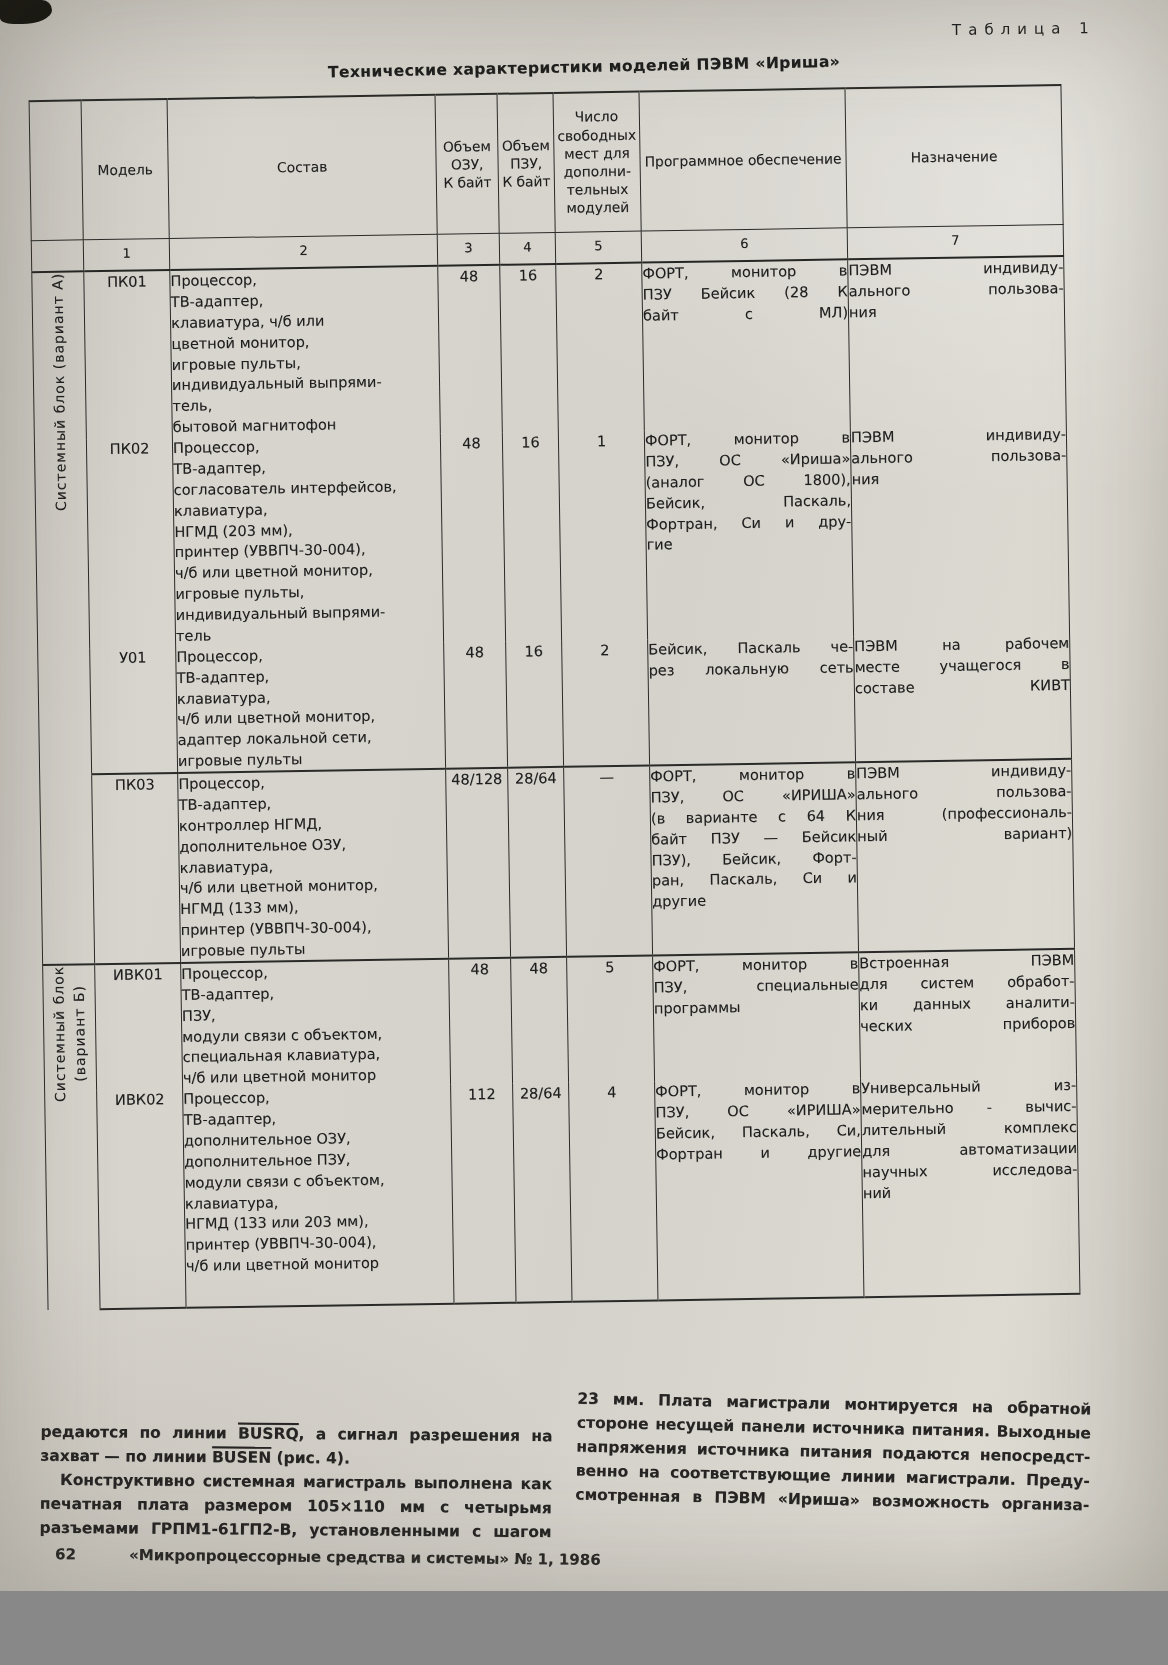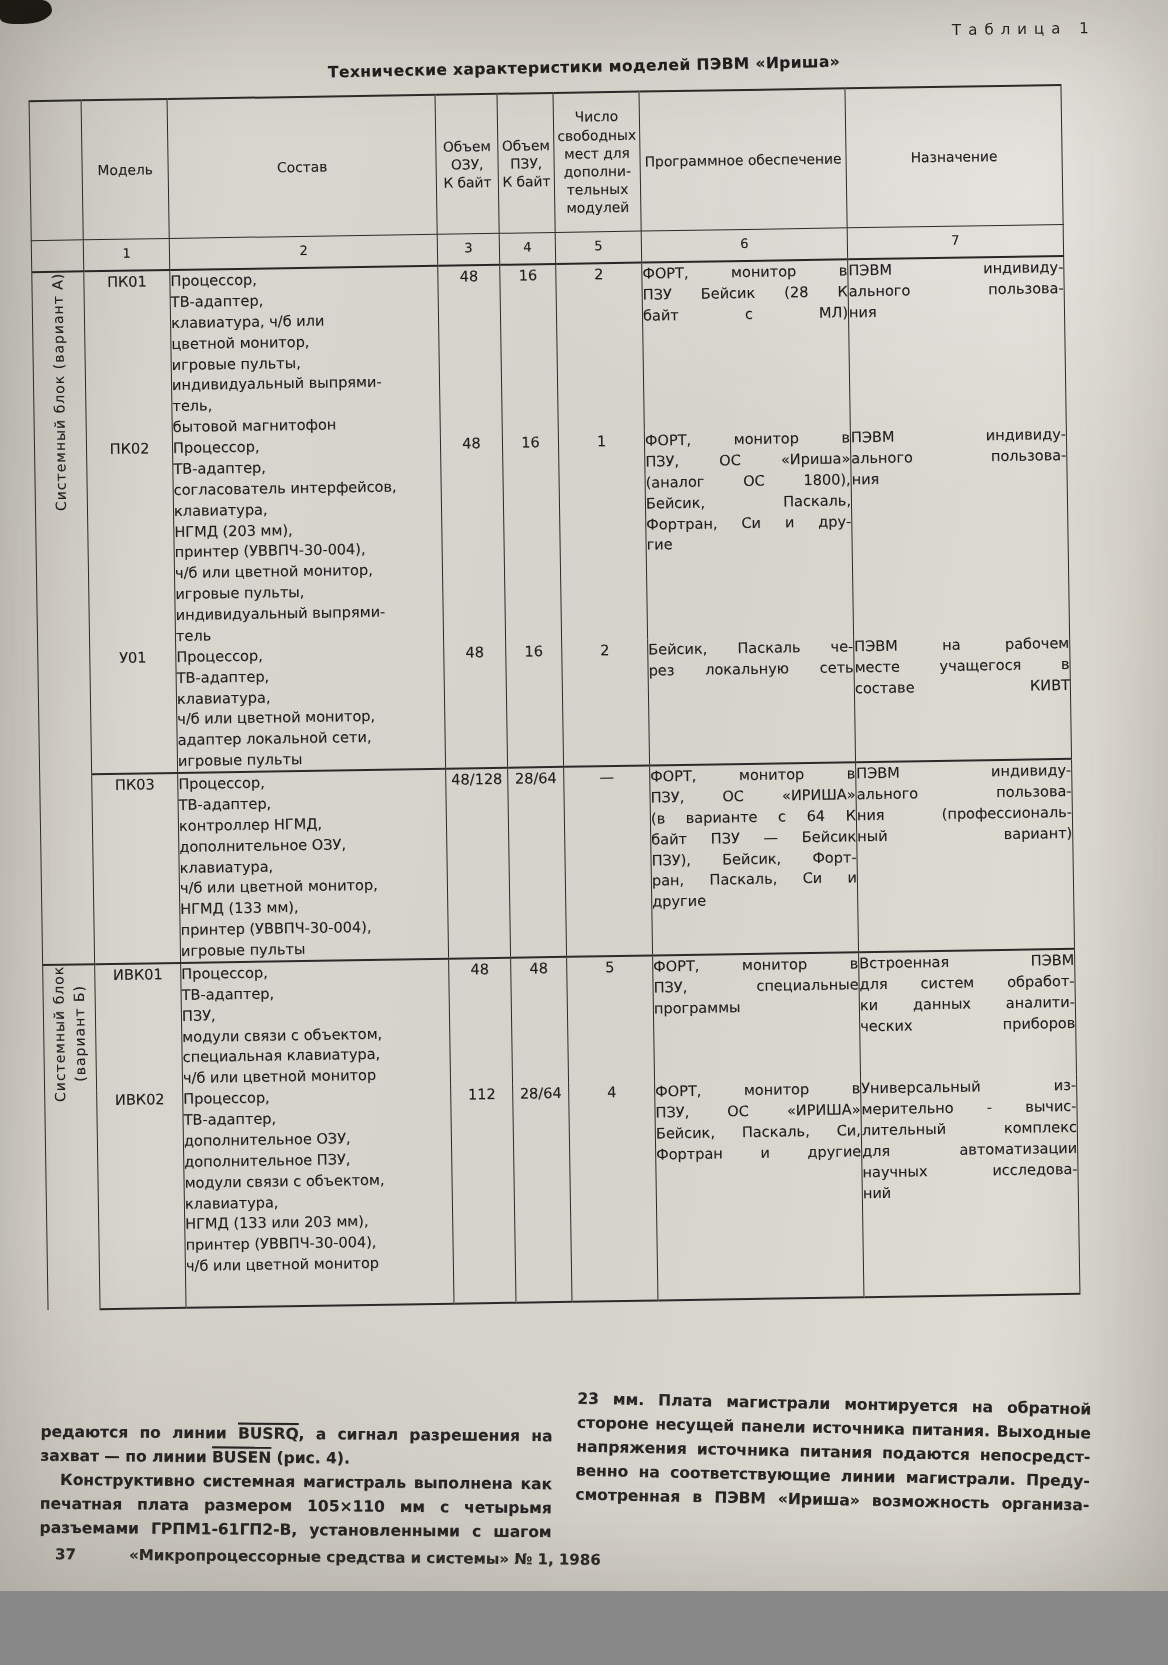--- a/index.html
+++ b/index.html
@@ -311,17 +311,17 @@
     <div class="bcol-right">
       <p class="p-cont">23 мм. Плата магистрали монтируется на обратной
 стороне несущей панели источника питания. Выходные
 напряжения источника питания подаются непосредст-
 венно на соответствующие линии магистрали. Преду-
 смотренная в ПЭВМ «Ириша» возможность организа-</p>
     </div>
   </div>
 
   <div class="footer">
-    <span>37</span>
+    <span>62</span>
     <span class="journal">«Микропроцессорные средства и системы» № 1, 1986</span>
   </div>
 
 </div>
 
 </body></html>

